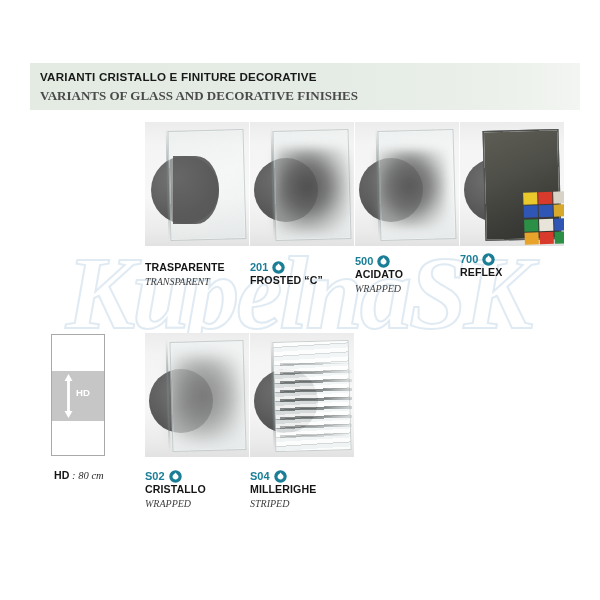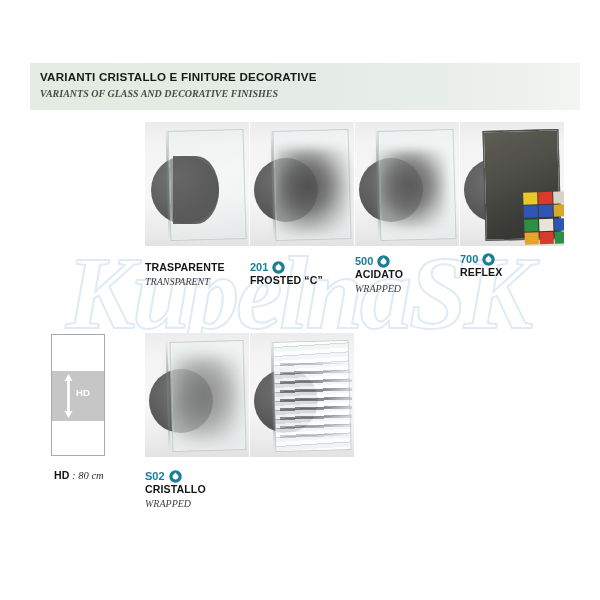--- a/index.html
+++ b/index.html
@@ -15,21 +15,21 @@
     position:absolute;left:30px;top:63px;width:550px;height:47px;
     background:linear-gradient(to right,#e3ebe3 0%,#e5ece5 55%,#eaefe9 80%,#f2f5f1 100%);
   }
   .header-title{
     position:absolute;left:40px;top:70px;
     font-size:11.6px;font-weight:bold;letter-spacing:0.2px;
     color:#191919;white-space:nowrap;
   }
   .header-sub{
     position:absolute;left:40px;top:88px;
-    font-size:10px;font-style:italic;font-weight:bold;
+    font-size:13px;font-weight:bold;
     color:#4a4a4a;white-space:nowrap;
     font-family:"Liberation Serif",serif;
   }
 
   
   .tile{position:absolute;width:104px;height:124px;overflow:hidden;background:#f4f4f4;}
   .tile .scene{position:absolute;inset:0;}
   
   .backdrop{
     position:absolute;inset:0;
@@ -313,14 +313,25 @@
       <span>S02</span>
       <svg class="drop-icon" width="13" height="13" viewBox="0 0 13 13">
         <circle cx="6.5" cy="6.5" r="6.2" fill="#1b7e97"></circle>
         <path d="M6.6 2.4c-1.0 1.5-2.6 2.1-3.0 3.6-0.45 1.7 0.8 3.3 2.6 3.5 1.9 0.2 3.4-1.2 3.3-2.9-0.08-1.6-1.6-2.5-2.9-4.2z" fill="#ffffff"></path>
       </svg>
     </div>
     <div class="cap-it">CRISTALLO</div>
     <div class="cap-en">WRAPPED</div>
   </div>
 
+  <div class="caption" style="left:250px;top:470px;">
+    <div class="cap-code">
+      <span>S04</span>
+      <svg class="drop-icon" width="13" height="13" viewBox="0 0 13 13">
+        <circle cx="6.5" cy="6.5" r="6.2" fill="#1b7e97"></circle>
+        <path d="M6.6 2.4c-1.0 1.5-2.6 2.1-3.0 3.6-0.45 1.7 0.8 3.3 2.6 3.5 1.9 0.2 3.4-1.2 3.3-2.9-0.08-1.6-1.6-2.5-2.9-4.2z" fill="#ffffff"></path>
+      </svg>
+    </div>
+    <div class="cap-it">MILLERIGHE</div>
+    <div class="cap-en">STRIPED</div>
+  </div>
 
 </div>
 
 </body></html>

